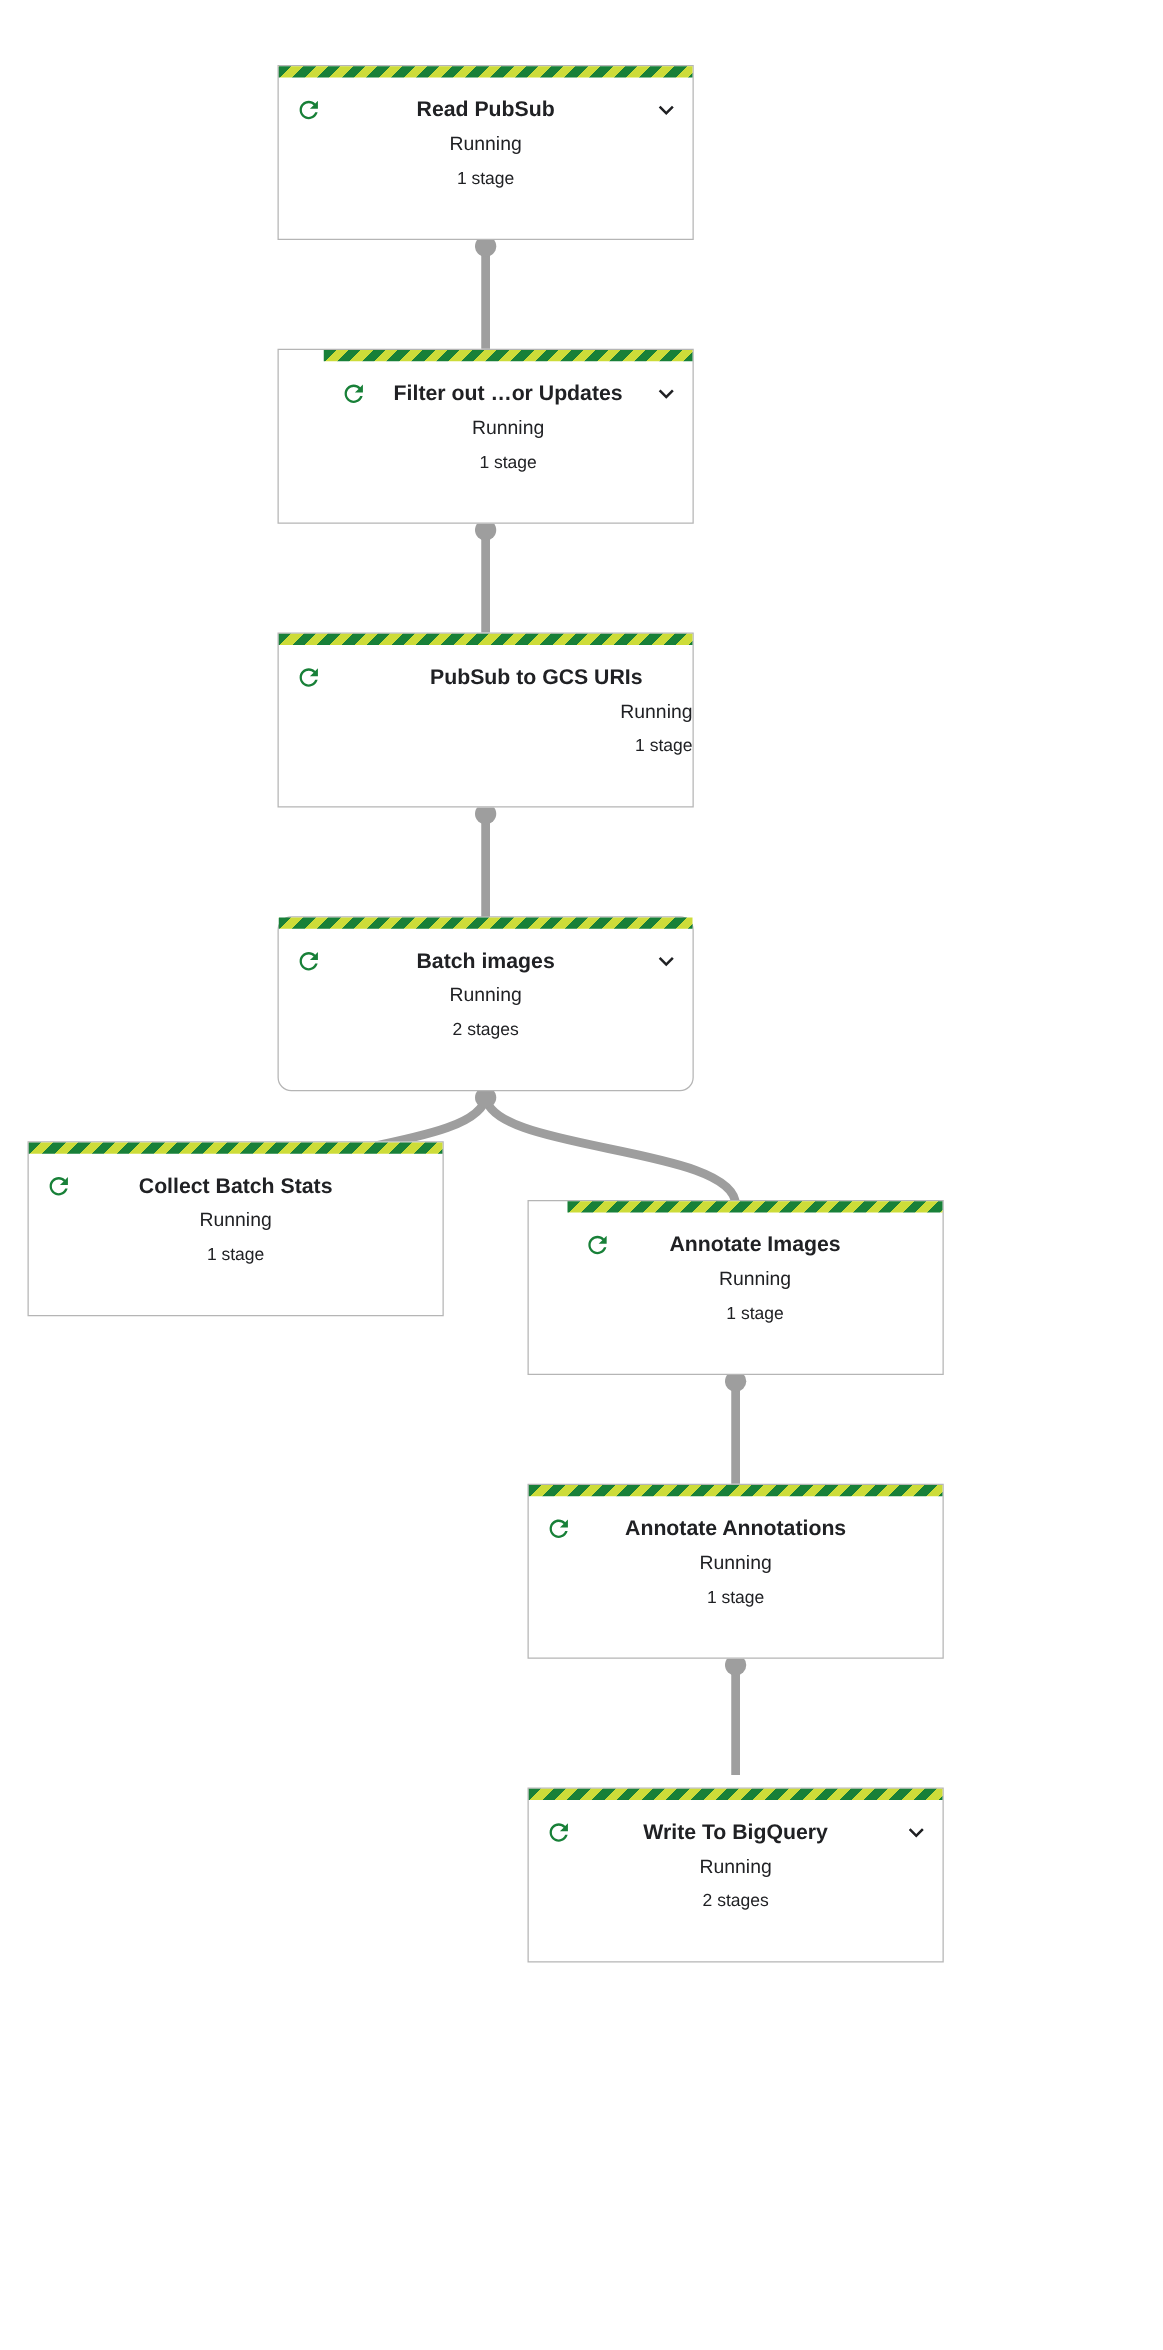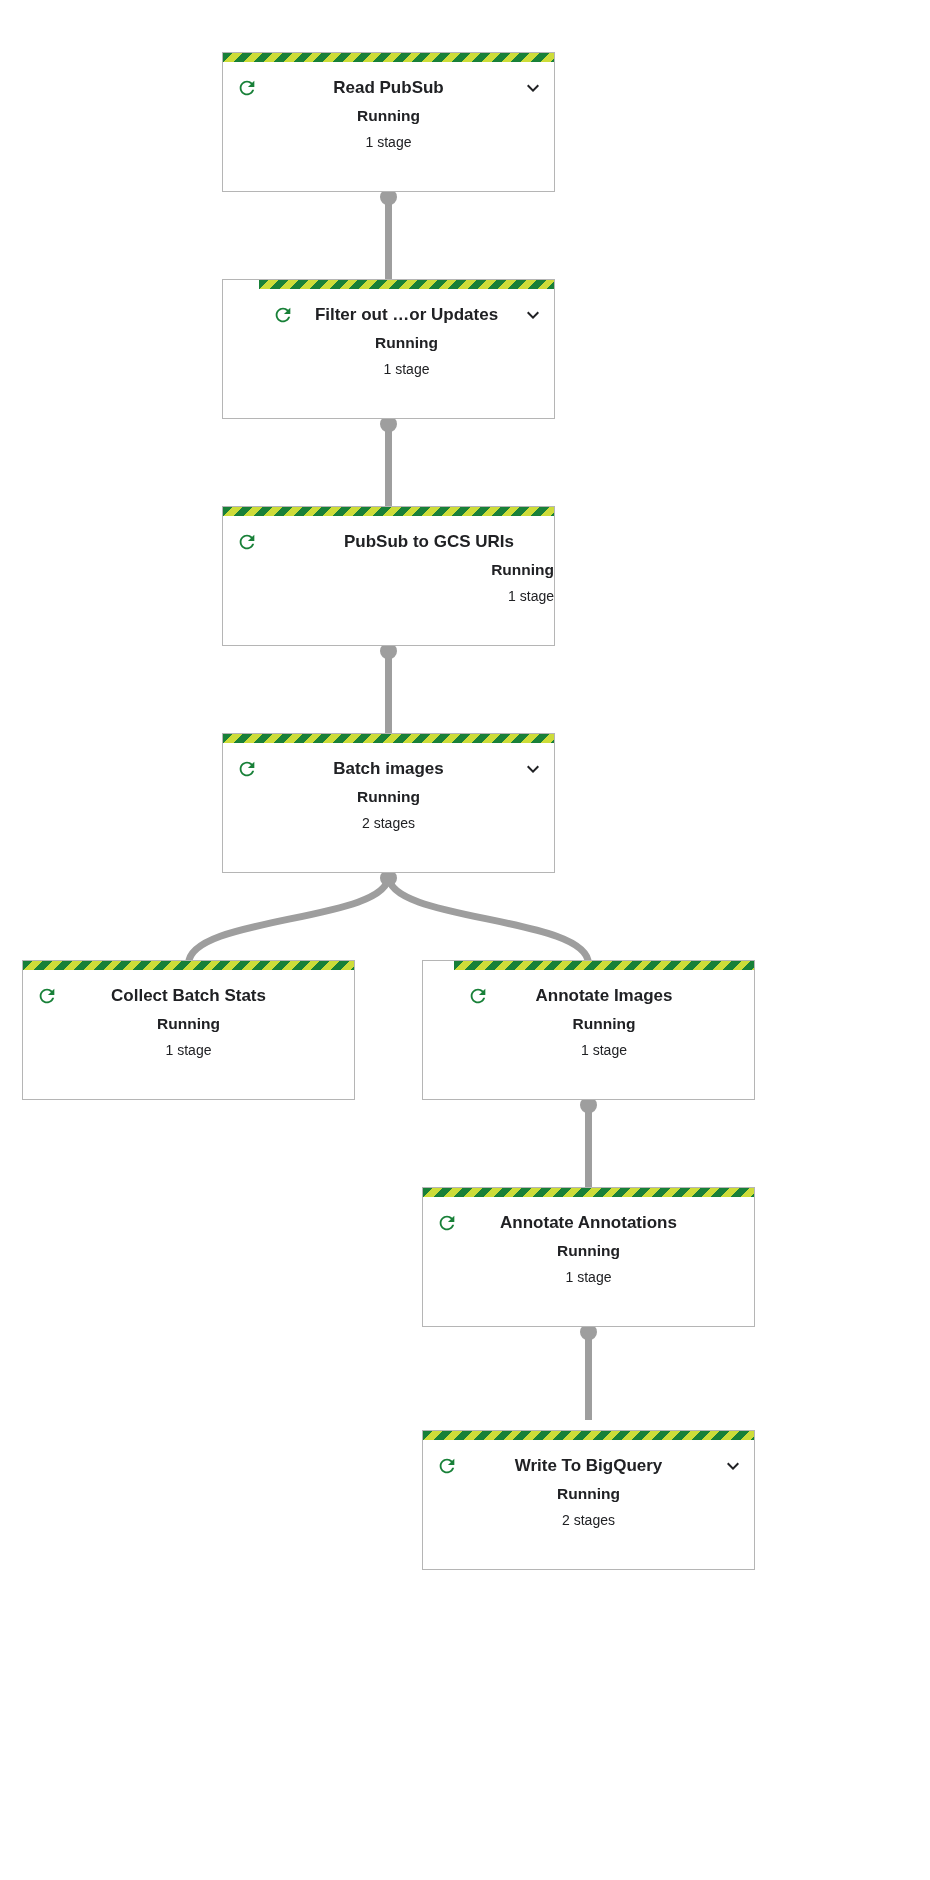--- a/index.html
+++ b/index.html
@@ -70,33 +70,33 @@
     right: 9px; top: 1px;
     width: 24px; height: 24px;
     color: #202124;
     cursor: pointer;
   }
   .run-icon svg, .chevron svg { display: block; width: 100%; height: 100%; }
   .status {
     margin-top: 2px;
     line-height: 26px;
     font-size: 15.5px;
-    font-weight: 700;
+    font-weight: 400;
   }
   .stages {
     line-height: 26px;
     font-size: 14px;
     font-weight: 400;
   }
 
   #n-read     { left: 222px; top: 52px; }
   #n-filter   { left: 222px; top: 279px; padding-left: 36px; }
   #n-gcs      { left: 222px; top: 506px; text-align: right; }
-  #n-batch    { left: 222px; top: 733px; }
-  #n-collect  { left: 22px;  top: 960px; }
+  #n-batch    { left: 222px; top: 733px; border-radius: 11px; }
+  #n-collect  { left: 22px;  top: 913px; }
   #n-annotate { left: 422px; top: 960px; padding-left: 31px; }
   #n-process  { left: 422px; top: 1187px; }
   #n-write    { left: 422px; top: 1414px; margin-top: 16px; }
 </style>
 </head>
 <body>
 
 <div class="canvas">
 
   <svg class="edges" viewBox="0 0 930 1880">

